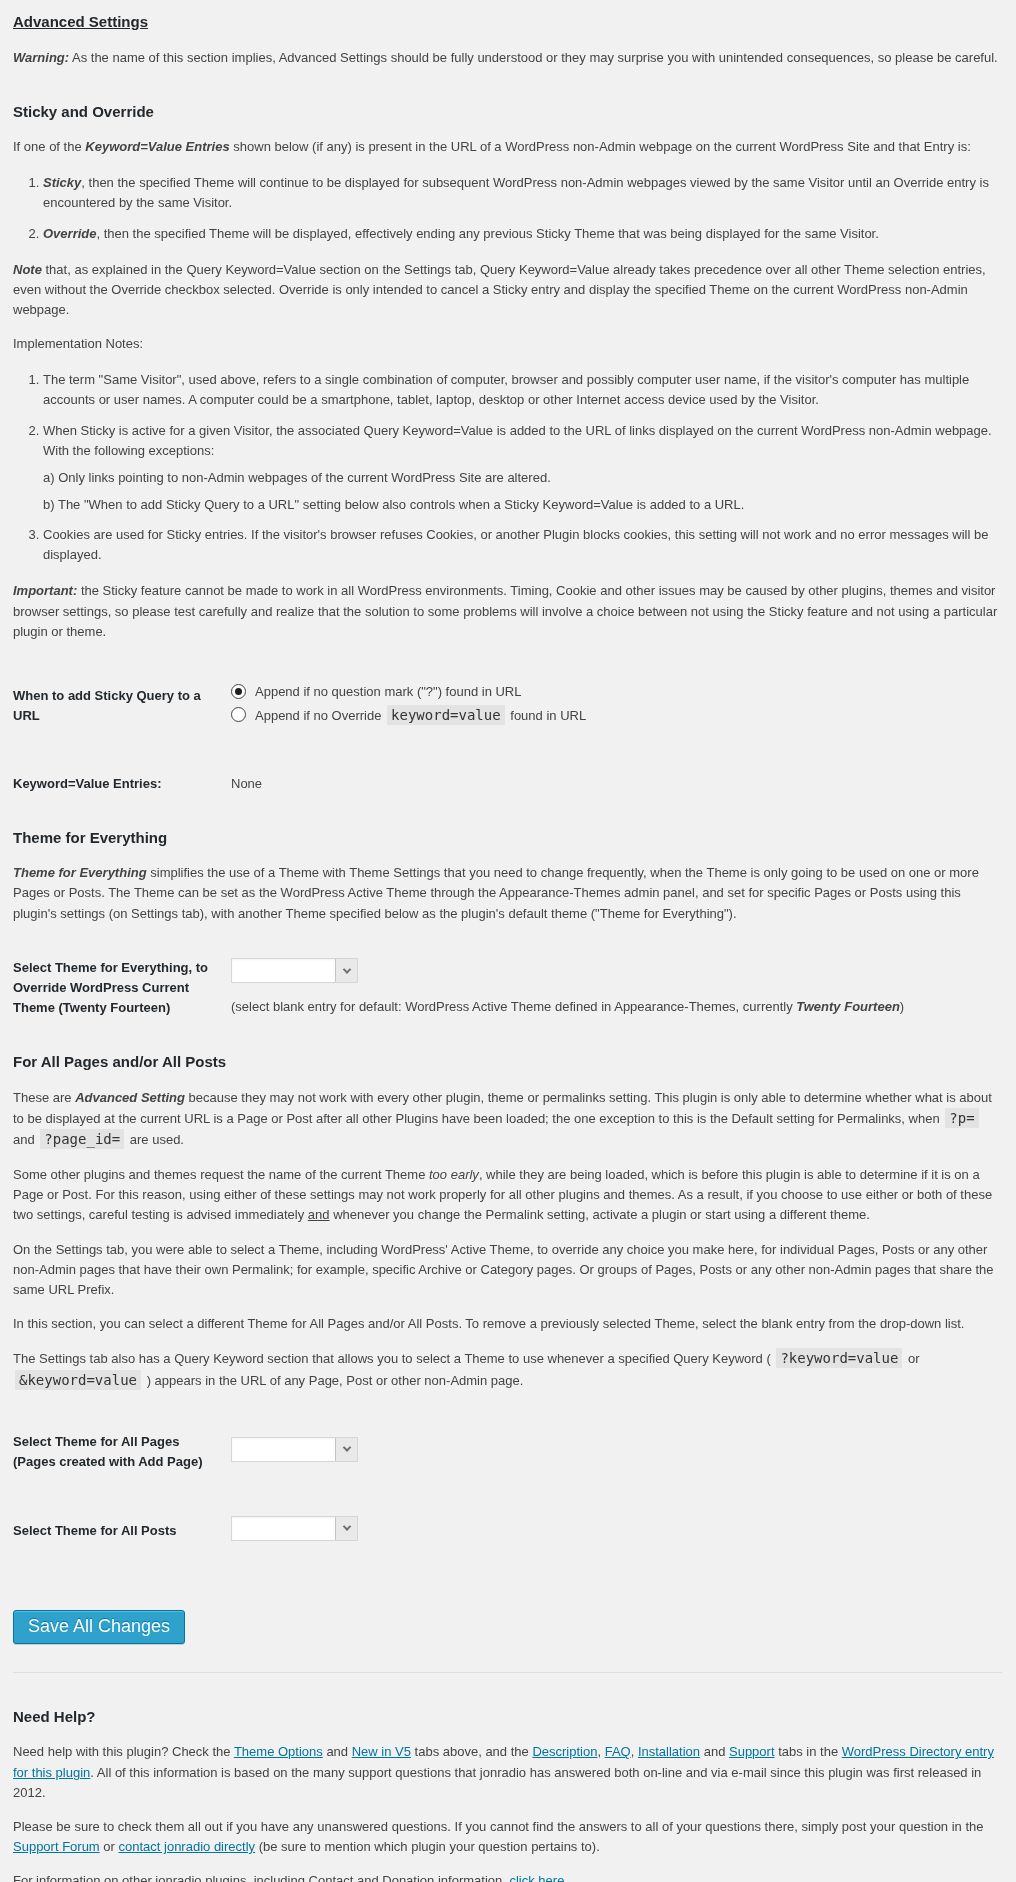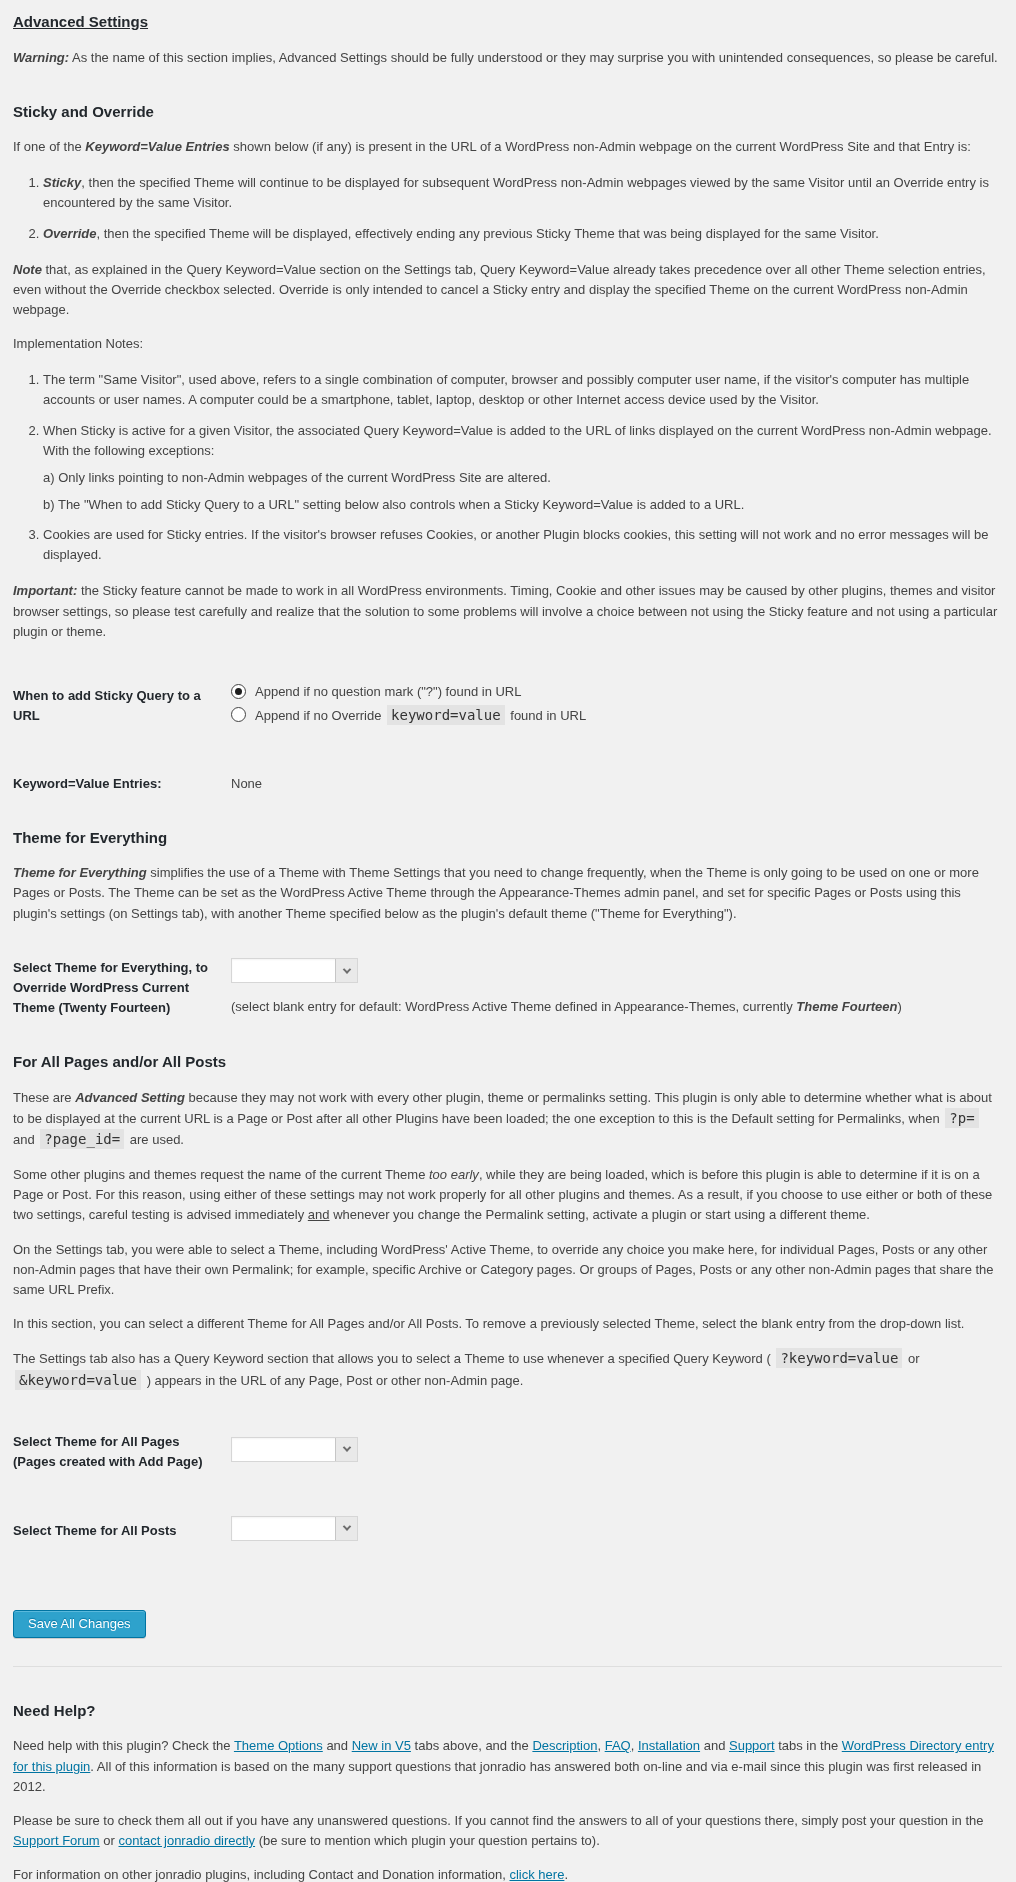--- a/index.html
+++ b/index.html
@@ -92,21 +92,21 @@
     transform: rotate(45deg) translate(-1px,-1px);
   }
   .select-caption { margin-top: 9px; line-height: 1.55; max-width: 760px; }
   .btn-primary {
     display: inline-block;
     background: #2ea2cc;
     border: 1px solid #0074a2;
     border-radius: 3px;
     color: #fff;
     font-family: inherit;
-    font-size: 13px;
+    font-size: 18px;
     padding: 5px 14px 6px;
     margin: 30px 0 14px;
     cursor: pointer;
     box-shadow: inset 0 1px 0 rgba(120,200,230,.6), 0 1px 0 rgba(0,0,0,.15);
     text-shadow: 0 -1px 1px #0074a2;
   }
   hr.divider { border: 0; border-top: 1px solid #dedede; margin: 14px 0 0; }
 </style>
 </head>
 <body>
@@ -167,21 +167,21 @@
 
   <div class="form-row">
     <div class="form-label">Select Theme for Everything, to Override WordPress Current Theme (Twenty Fourteen)</div>
     <div class="form-field">
       <div class="select">
         <span class="select-value"></span>
         <span class="select-btn">
             <i class="chev"></i>
           </span>
       </div>
-      <div class="select-caption"><span>(select blank entry for default: WordPress Active Theme defined in Appearance-Themes, currently </span><span class="b">Theme Fourteen</span><span>)</span></div>
+      <div class="select-caption"><span>(select blank entry for default: WordPress Active Theme defined in Appearance-Themes, currently </span><span class="b">Twenty Fourteen</span><span>)</span></div>
     </div>
   </div>
 
   <h3 class="section">For All Pages and/or All Posts</h3>
   <p class="para"><span>These are </span><span class="b">Advanced Setting</span><span> because they may not work with every other plugin, theme or permalinks setting. This plugin is only able to determine whether what is about to be displayed at the current URL is a Page or Post after all other Plugins have been loaded; the one exception to this is the Default setting for Permalinks, when </span><span class="code">?p=</span><span> and </span><span class="code">?page_id=</span><span> are used.</span></p>
   <p class="para"><span>Some other plugins and themes request the name of the current Theme </span><span class="i">too early</span><span>, while they are being loaded, which is before this plugin is able to determine if it is on a Page or Post. For this reason, using either of these settings may not work properly for all other plugins and themes. As a result, if you choose to use either or both of these two settings, careful testing is advised immediately </span><span class="u">and</span><span> whenever you change the Permalink setting, activate a plugin or start using a different theme.</span></p>
   <p class="para"><span>On the Settings tab, you were able to select a Theme, including WordPress' Active Theme, to override any choice you make here, for individual Pages, Posts or any other non-Admin pages that have their own Permalink; for example, specific Archive or Category pages. Or groups of Pages, Posts or any other non-Admin pages that share the same URL Prefix.</span></p>
   <p class="para"><span>In this section, you can select a different Theme for All Pages and/or All Posts. To remove a previously selected Theme, select the blank entry from the drop-down list.</span></p>
   <p class="para"><span>The Settings tab also has a Query Keyword section that allows you to select a Theme to use whenever a specified Query Keyword ( </span><span class="code">?keyword=value</span><span> or </span><span class="code">&amp;keyword=value</span><span> ) appears in the URL of any Page, Post or other non-Admin page.</span></p>
 

